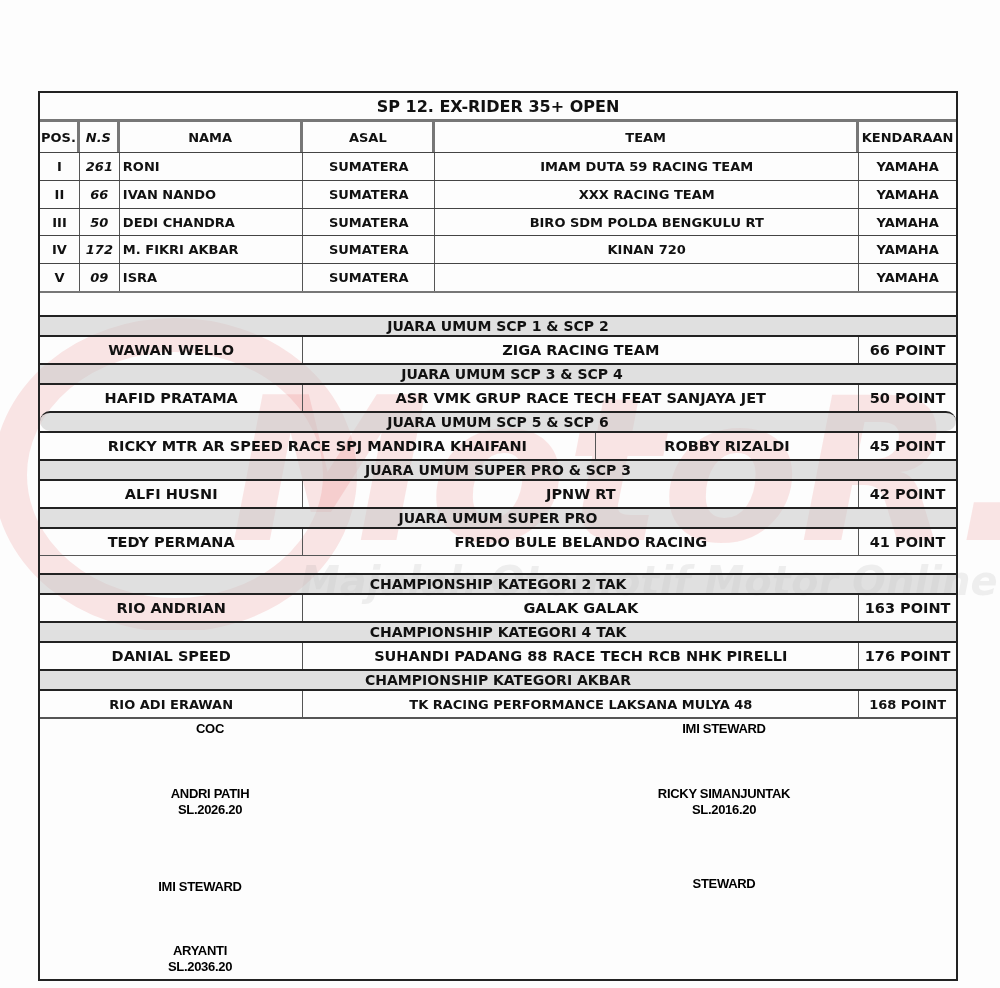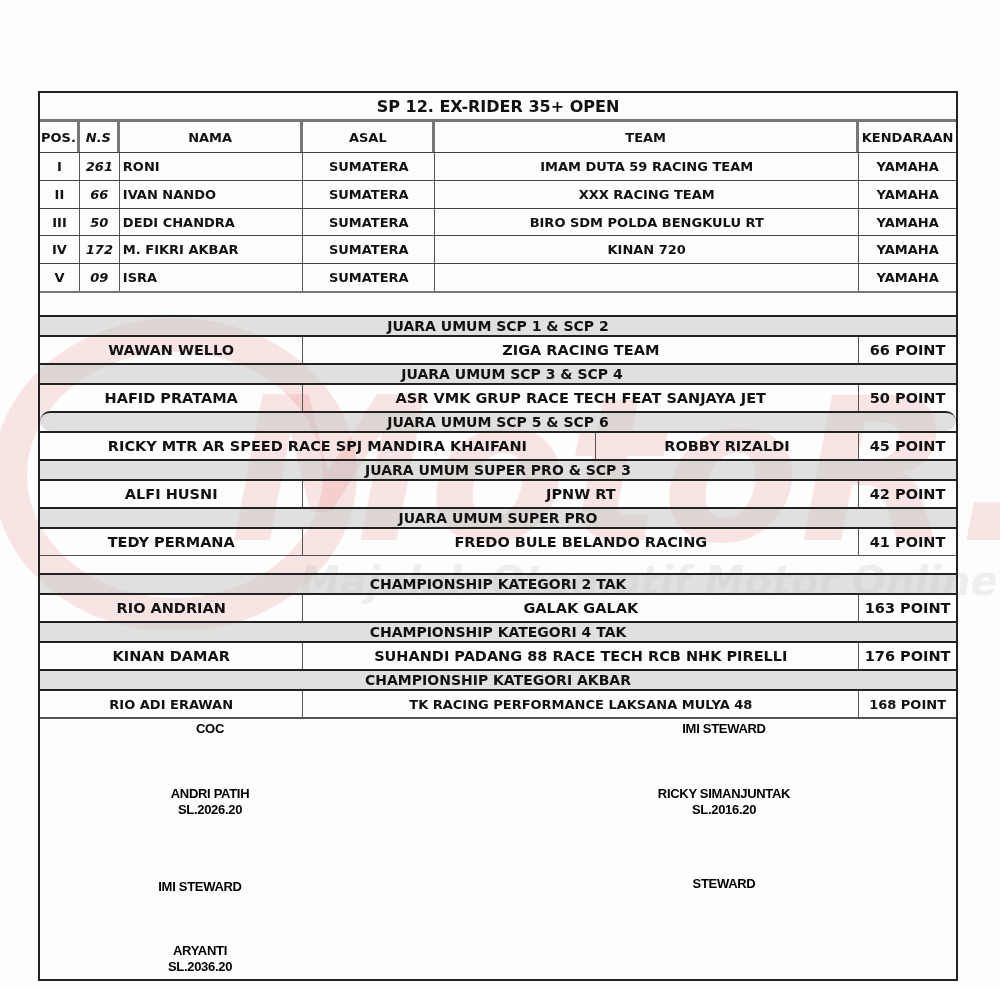--- a/index.html
+++ b/index.html
@@ -135,21 +135,21 @@
 
   <div class="row sec-label" style="top:480px;height:20px;">CHAMPIONSHIP KATEGORI 2 TAK</div>
   <div class="row sec-val" style="top:500px;height:28px;">
     <div class="cell v-name">RIO ANDRIAN</div>
     <div class="cell v-team">GALAK GALAK</div>
     <div class="cell v-pts">163 POINT</div>
   </div>
 
   <div class="row sec-label" style="top:528px;height:20px;">CHAMPIONSHIP KATEGORI 4 TAK</div>
   <div class="row sec-val" style="top:548px;height:28px;">
-    <div class="cell v-name">KINAN DAMAR</div>
+    <div class="cell v-name">DANIAL SPEED</div>
     <div class="cell v-team">SUHANDI PADANG 88 RACE TECH RCB NHK PIRELLI</div>
     <div class="cell v-pts">176 POINT</div>
   </div>
 
   <div class="row sec-label" style="top:576px;height:20px;">CHAMPIONSHIP KATEGORI AKBAR</div>
   <div class="row sec-val" style="top:596px;height:28px;">
     <div class="cell v-name" style="font-size:13px;">RIO ADI ERAWAN</div>
     <div class="cell v-team" style="font-size:13px;">TK RACING PERFORMANCE LAKSANA MULYA 48</div>
     <div class="cell v-pts" style="font-size:13px;">168 POINT</div>
   </div>

